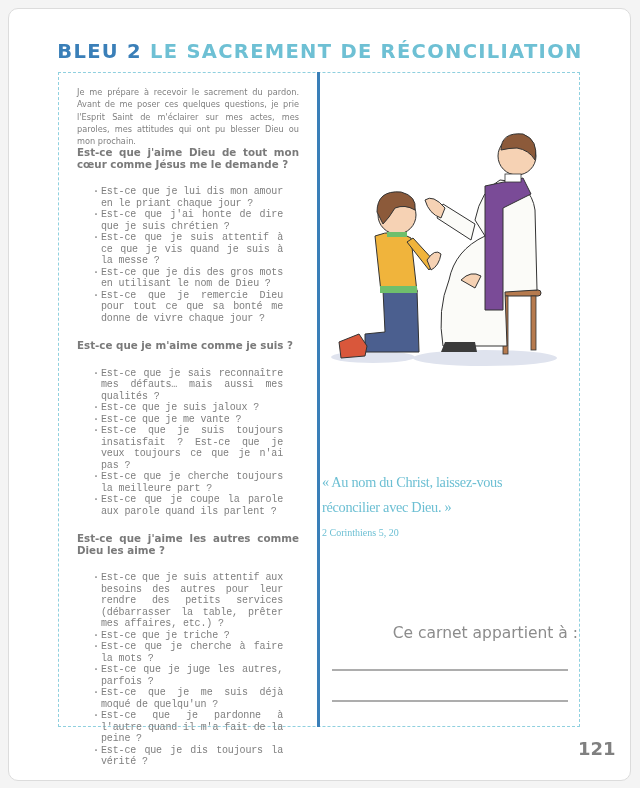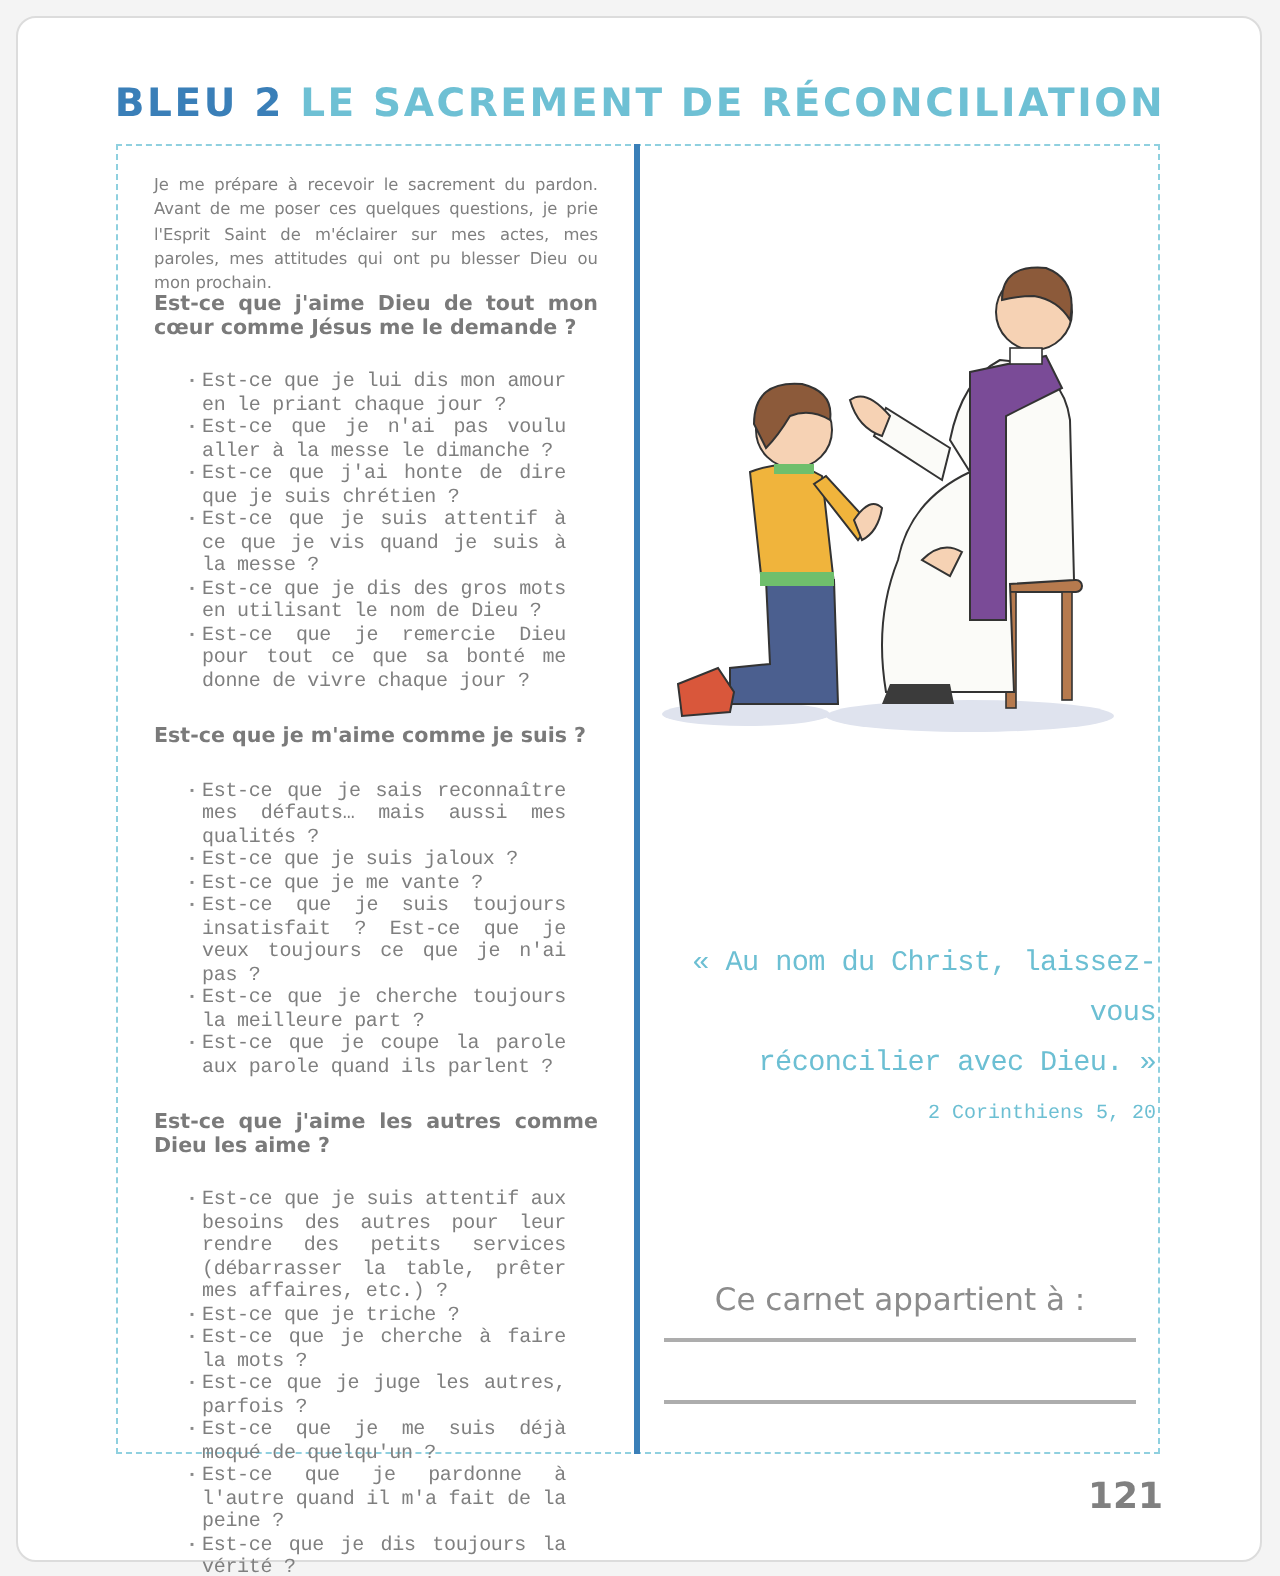--- a/index.html
+++ b/index.html
@@ -44,34 +44,34 @@
     position:relative; padding-left:8px; font-size:10px; line-height:11.5px;
     text-align:justify; color:#7f7f7f; letter-spacing:-0.15px;
   }
   .qlist li::before {
     content:"·"; position:absolute; left:0; top:0; font-weight:bold; color:#8a8a8a;
   }
 
   .illus { position:absolute; left:325px; top:120px; width:245px; height:250px; }
 
   .quote {
-    position:absolute; left:322px; top:470px; width:256px; text-align:right;
-    color:#6cbfd3; font-family:Liberation Mono, monospace;
+    position:absolute; left:322px; top:470px; width:256px; text-align:left;
+    color:#6cbfd3; font-family:Liberation Serif, serif;
   }
   .quote .line { font-size:14.3px; line-height:25px; letter-spacing:-0.3px; }
   .quote .ref { font-size:10px; margin-top:7px; color:#6cbfd3; }
 
   .owner {
-    position:absolute; left:322px; top:624px; width:256px; text-align:center;
-    color:#8c8c8c; font-size:15.5px;margin-top:17px;
+    position:absolute; left:322px; top:624px; width:256px; text-align:right;
+    color:#8c8c8c; font-size:15.5px;
   }
   .rule { position:absolute; left:332px; width:236px; height:1.5px; background:#adadad; }
 
   .pagenum {
-    position:absolute; left:544px; top:738px; color:#808080; font-weight:bold; font-size:18px;
+    position:absolute; left:578px; top:738px; color:#808080; font-weight:bold; font-size:18px;
   }
 </style>
 </head>
 <body>
 
 <div class="page"></div>
 
 <div class="title">
   <span class="lvl">BLEU 2</span>
   <span class="rest">LE SACREMENT DE RÉCONCILIATION</span>
@@ -80,21 +80,20 @@
 <div class="frame"></div>
 <div class="divider"></div>
 
 <div class="left">
   <p class="intro">Je me prépare à recevoir le sacrement du pardon. Avant de me poser ces quelques questions, je prie l'Esprit Saint de m'éclairer sur mes actes, mes paroles, mes attitudes qui ont pu blesser Dieu ou mon prochain.</p>
 
   <div class="section">
     <p class="section-q">Est-ce que j'aime Dieu de tout mon cœur comme Jésus me le demande ?</p>
     <ul class="qlist">
       <li>Est-ce que je lui dis mon amour en le priant chaque jour ?</li>
-      <li>Est-ce que je n'ai pas voulu aller à la messe le dimanche ?</li>
       <li>Est-ce que j'ai honte de dire que je suis chrétien ?</li>
       <li>Est-ce que je suis attentif à ce que je vis quand je suis à la messe ?</li>
       <li>Est-ce que je dis des gros mots en utilisant le nom de Dieu ?</li>
       <li>Est-ce que je remercie Dieu pour tout ce que sa bonté me donne de vivre chaque jour ?</li>
     </ul>
   </div>
 
   <div class="section">
     <p class="section-q">Est-ce que je m'aime comme je suis ?</p>
     <ul class="qlist">

